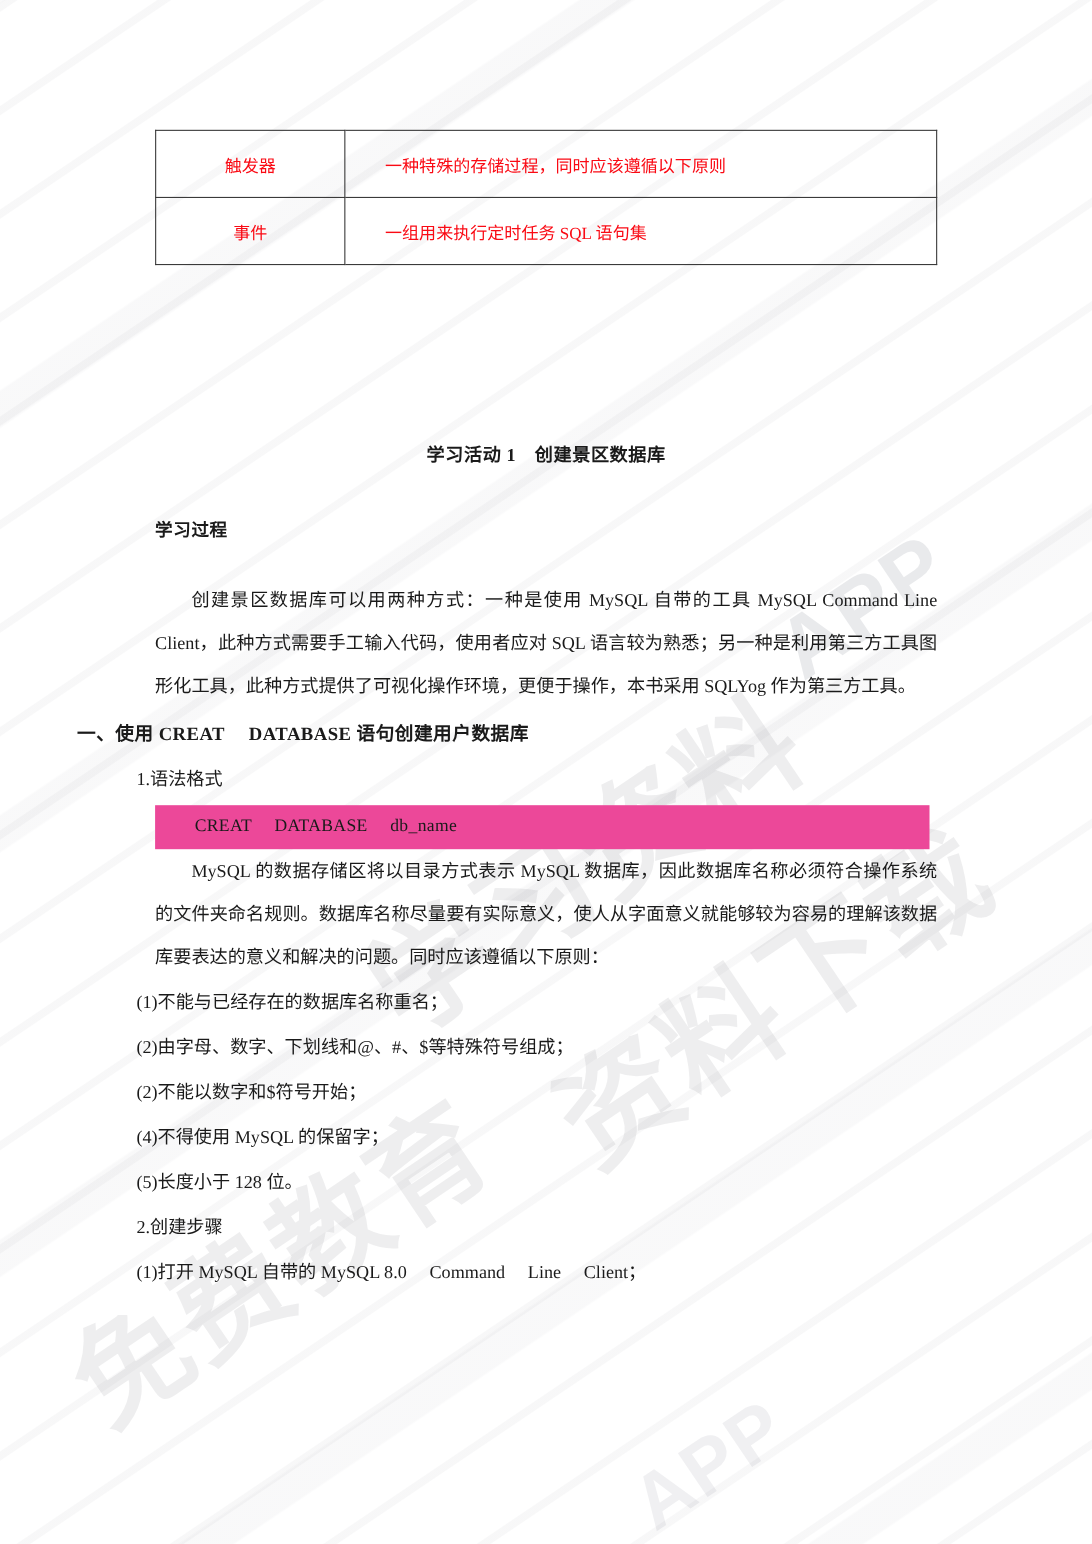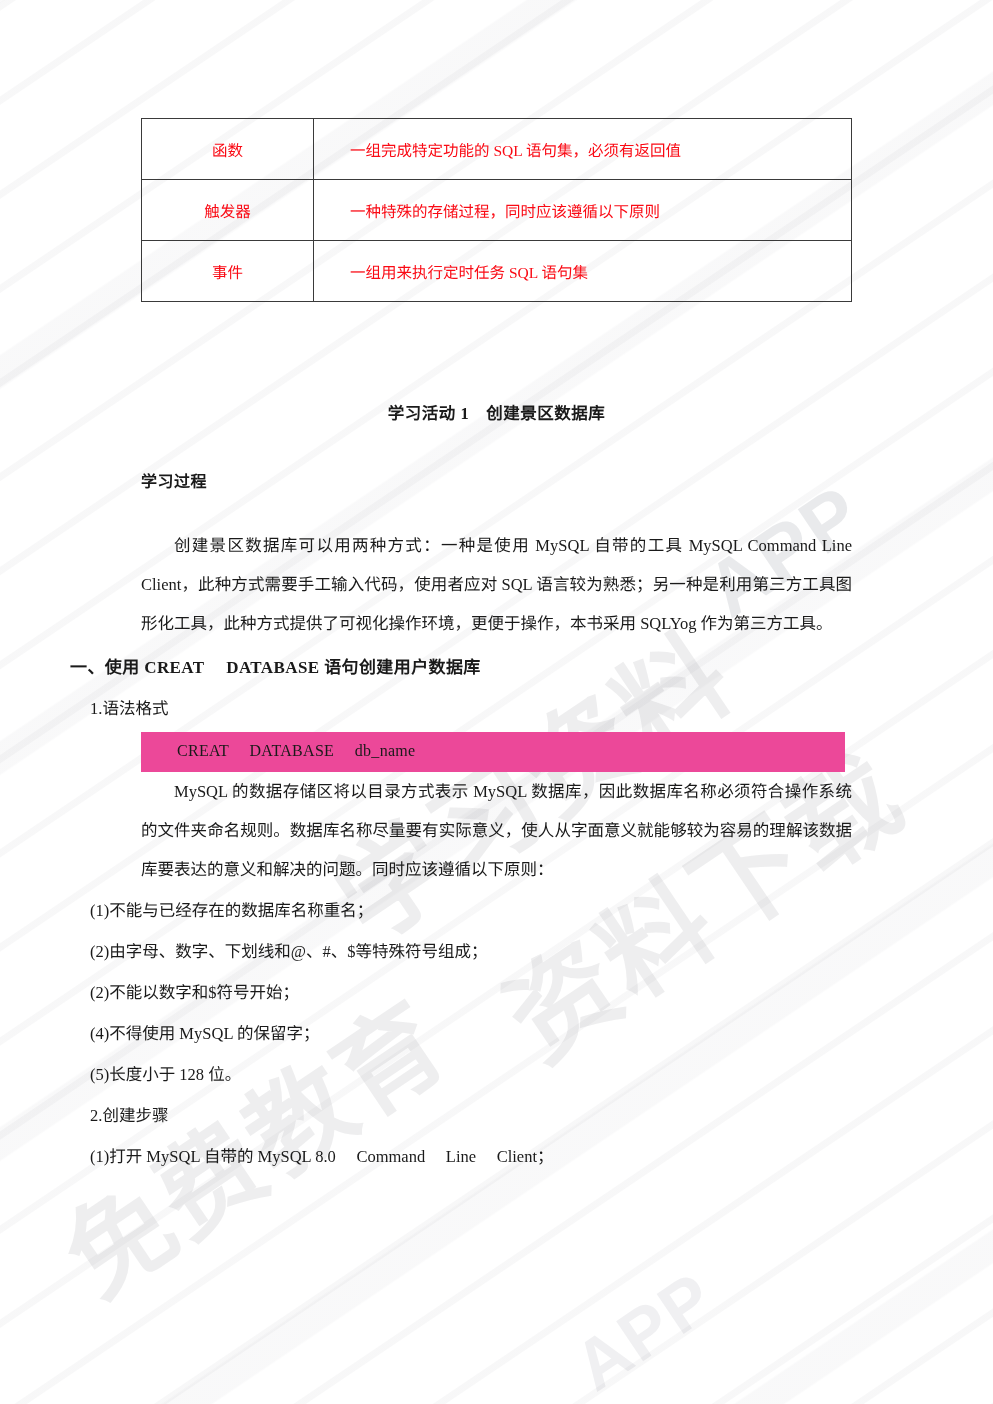--- a/index.html
+++ b/index.html
@@ -132,20 +132,21 @@
     padding: 0 141px 0 141px;
     font-size: 16.5px;
     line-height: 39px;
     text-align: justify;
     text-justify: inter-ideograph;
     text-indent: 2em;
   }
   p.indent1 {
     text-indent: 0;
     padding-left: 90px;
+    margin-left: 34px;
   }
   h2.h-roman {
     margin: 4px 0 0 0;
     padding-left: 70px;
     font-size: 17px;
     font-weight: bold;
     line-height: 42px;
     letter-spacing: 0.4px;
   }
   .code-hl {
@@ -175,24 +176,20 @@
     <div class="wm-text wm-big3">免费教育</div>
     <div class="wm-text wm-app">APP</div>
     <div class="wm-text wm-app2">APP</div>
   </div>
 
   <div class="content">
 
     <div class="tbl-wrap">
       <table class="info">
         <tbody>
-          <tr>
-            <td class="c-term">函数</td>
-            <td class="c-desc">一组完成特定功能的 SQL 语句集，必须有返回值</td>
-          </tr>
           <tr>
             <td class="c-term">触发器</td>
             <td class="c-desc">一种特殊的存储过程，同时应该遵循以下原则</td>
           </tr>
           <tr>
             <td class="c-term">事件</td>
             <td class="c-desc">一组用来执行定时任务 SQL 语句集</td>
           </tr>
         </tbody>
       </table>

